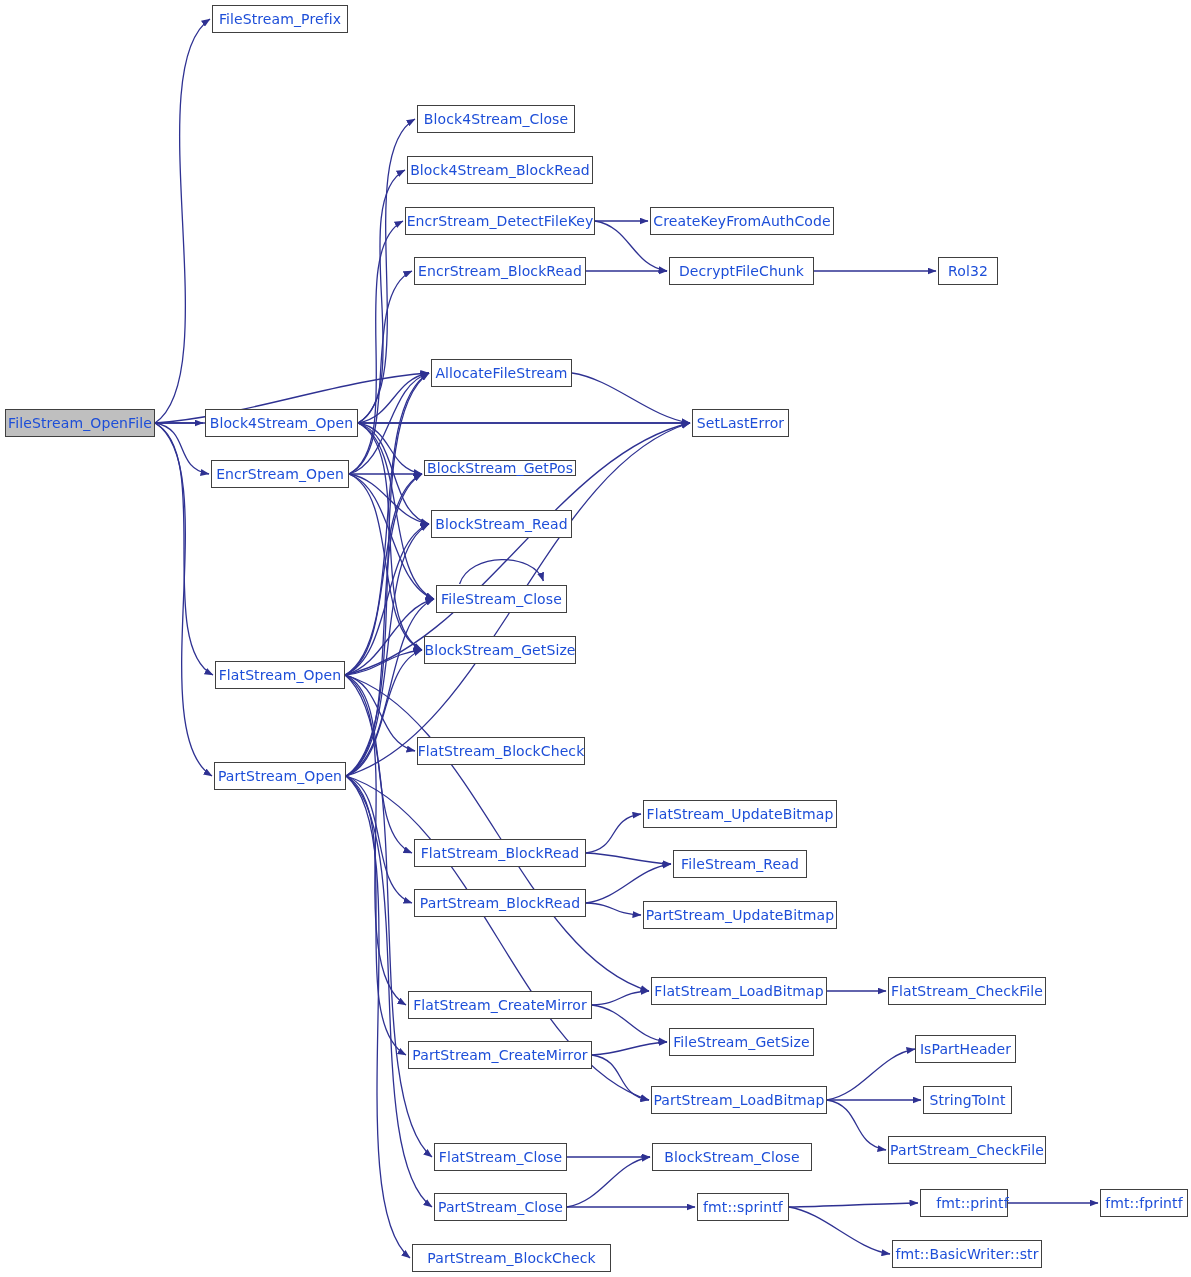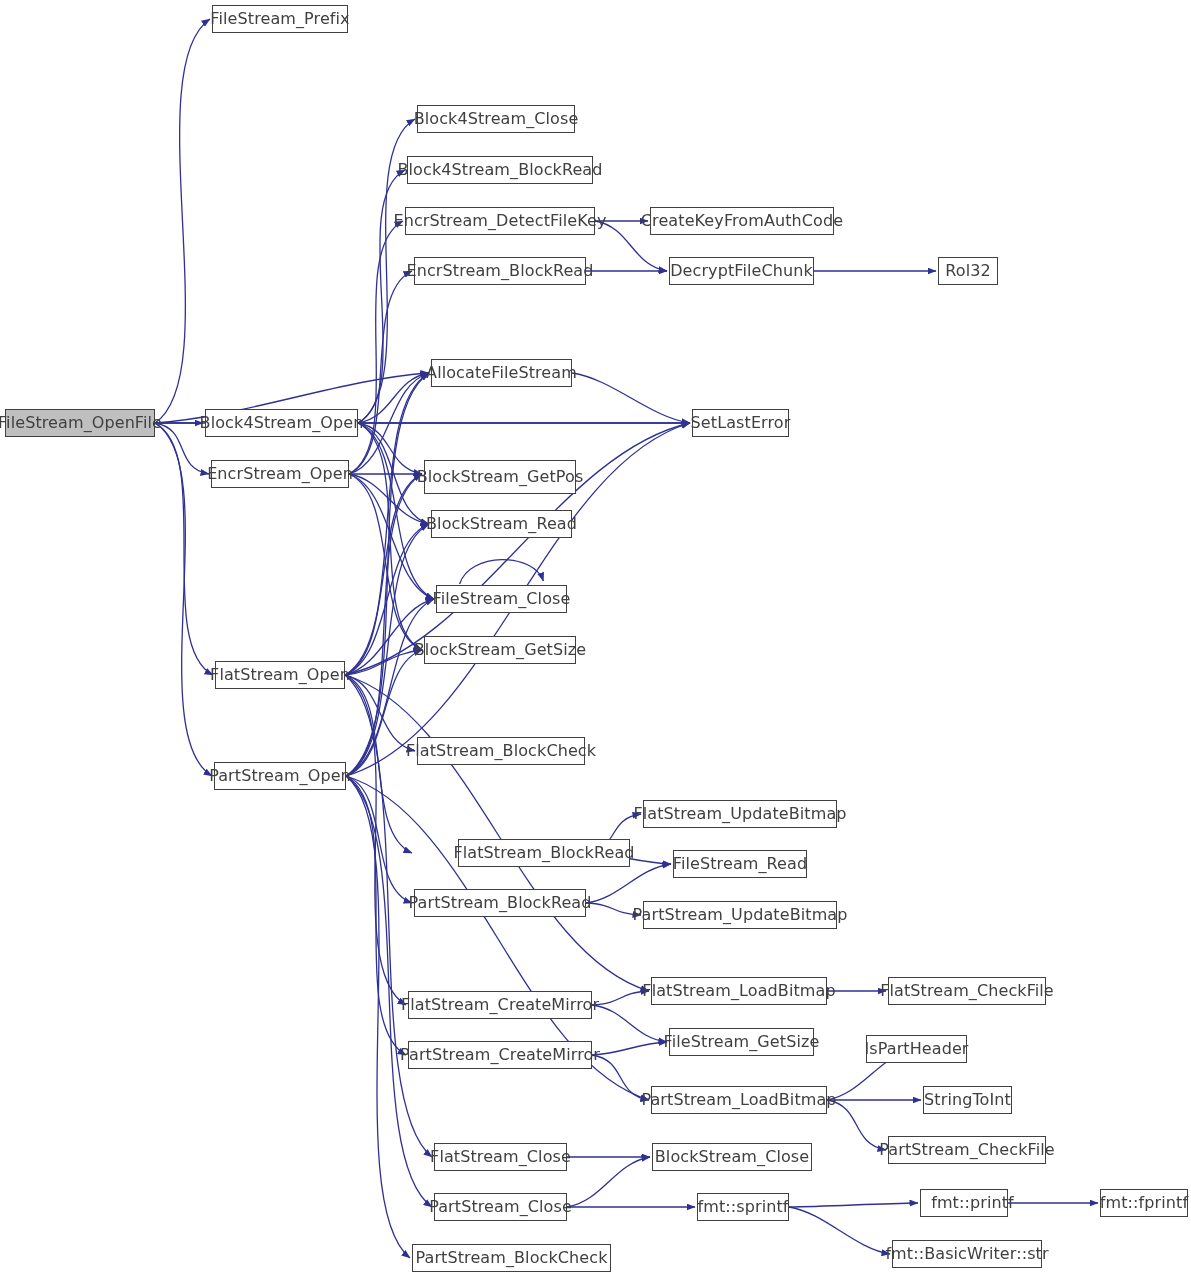--- a/index.html
+++ b/index.html
@@ -2,21 +2,21 @@
 <html><head>
 <meta charset="utf-8">
 <title>Call Graph</title>
 <style>
   html,body{margin:0;padding:0;background:#ffffff;}
   body{font-family:"DejaVu Sans","Liberation Sans",sans-serif;}
   #canvas{position:relative;width:1191px;height:1277px;background:#ffffff;overflow:hidden;}
   #edges{position:absolute;left:0;top:0;width:1191px;height:1277px;}
   .node{position:absolute;box-sizing:border-box;background:#ffffff;border:1px solid #404040;
         display:flex;align-items:center;justify-content:center;white-space:nowrap;
-        font-size:16px;color:#404040;line-height:1;letter-spacing:0.1px;}
+        font-size:14px;color:#1d4ed8;line-height:1;letter-spacing:0.1px;}
   .node.root{background:#bfbfbf;border-color:#404040;}
   .node .lbl{pointer-events:none;}
 </style>
 </head>
 <body>
 
 <div id="canvas">
   <svg id="edges" viewBox="0 0 1191 1277" preserveAspectRatio="none" xmlns="http://www.w3.org/2000/svg">
       <defs>
         <marker id="arrowhead" markerWidth="9" markerHeight="7" refX="8.5" refY="3.5" orient="auto" markerUnits="userSpaceOnUse">
@@ -124,21 +124,21 @@
     </div>
     <div class="node" style="left: 692px; top: 409px; width: 97px; height: 28px; background: rgb(255, 255, 255); border-color: rgb(64, 64, 64);">
       <span class="lbl">SetLastError</span>
     </div>
     <div class="node" style="left: 205px; top: 409px; width: 153px; height: 28px; background: rgb(255, 255, 255); border-color: rgb(64, 64, 64);">
       <span class="lbl">Block4Stream_Open</span>
     </div>
     <div class="node" style="left: 211px; top: 460px; width: 138px; height: 28px; background: rgb(255, 255, 255); border-color: rgb(64, 64, 64);">
       <span class="lbl">EncrStream_Open</span>
     </div>
-    <div class="node" style="left: 424px; top: 460px; width: 152px; height: 34px; background: rgb(255, 255, 255); border-color: rgb(64, 64, 64);">
+    <div class="node" style="left: 424px; top: 460px; width: 152px; height: 16px; background: rgb(255, 255, 255); border-color: rgb(64, 64, 64);">
       <span class="lbl">BlockStream_GetPos</span>
     </div>
     <div class="node" style="left: 431px; top: 510px; width: 141px; height: 28px; background: rgb(255, 255, 255); border-color: rgb(64, 64, 64);">
       <span class="lbl">BlockStream_Read</span>
     </div>
     <div class="node" style="left: 436px; top: 585px; width: 131px; height: 28px; background: rgb(255, 255, 255); border-color: rgb(64, 64, 64);">
       <span class="lbl">FileStream_Close</span>
     </div>
     <div class="node" style="left: 424px; top: 636px; width: 152px; height: 28px; background: rgb(255, 255, 255); border-color: rgb(64, 64, 64);">
       <span class="lbl">BlockStream_GetSize</span>
@@ -148,21 +148,21 @@
     </div>
     <div class="node" style="left: 417px; top: 737px; width: 168px; height: 28px; background: rgb(255, 255, 255); border-color: rgb(64, 64, 64);">
       <span class="lbl">FlatStream_BlockCheck</span>
     </div>
     <div class="node" style="left: 214px; top: 762px; width: 132px; height: 28px; background: rgb(255, 255, 255); border-color: rgb(64, 64, 64);">
       <span class="lbl">PartStream_Open</span>
     </div>
     <div class="node" style="left: 643px; top: 800px; width: 194px; height: 28px; background: rgb(255, 255, 255); border-color: rgb(64, 64, 64);">
       <span class="lbl">FlatStream_UpdateBitmap</span>
     </div>
-    <div class="node" style="left: 414px; top: 839px; width: 172px; height: 28px; background: rgb(255, 255, 255); border-color: rgb(64, 64, 64); margin-left: 44px;">
+    <div class="node" style="left: 414px; top: 839px; width: 172px; height: 28px; background: rgb(255, 255, 255); border-color: rgb(64, 64, 64);">
       <span class="lbl">FlatStream_BlockRead</span>
     </div>
     <div class="node" style="left: 673px; top: 850px; width: 134px; height: 28px; background: rgb(255, 255, 255); border-color: rgb(64, 64, 64);">
       <span class="lbl">FileStream_Read</span>
     </div>
     <div class="node" style="left: 414px; top: 889px; width: 172px; height: 28px; background: rgb(255, 255, 255); border-color: rgb(64, 64, 64);">
       <span class="lbl">PartStream_BlockRead</span>
     </div>
     <div class="node" style="left: 643px; top: 901px; width: 194px; height: 28px; background: rgb(255, 255, 255); border-color: rgb(64, 64, 64);">
       <span class="lbl">PartStream_UpdateBitmap</span>
@@ -175,21 +175,21 @@
     </div>
     <div class="node" style="left: 408px; top: 991px; width: 184px; height: 28px; background: rgb(255, 255, 255); border-color: rgb(64, 64, 64);">
       <span class="lbl">FlatStream_CreateMirror</span>
     </div>
     <div class="node" style="left: 669px; top: 1028px; width: 145px; height: 28px; background: rgb(255, 255, 255); border-color: rgb(64, 64, 64);">
       <span class="lbl">FileStream_GetSize</span>
     </div>
     <div class="node" style="left: 408px; top: 1041px; width: 184px; height: 28px; background: rgb(255, 255, 255); border-color: rgb(64, 64, 64);">
       <span class="lbl">PartStream_CreateMirror</span>
     </div>
-    <div class="node" style="left: 866px; top: 1035px; width: 101px; height: 28px; background: rgb(255, 255, 255); border-color: rgb(64, 64, 64);">
+    <div class="node" style="left: 915px; top: 1035px; width: 101px; height: 28px; background: rgb(255, 255, 255); border-color: rgb(64, 64, 64);">
       <span class="lbl">IsPartHeader</span>
     </div>
     <div class="node" style="left: 651px; top: 1086px; width: 176px; height: 28px; background: rgb(255, 255, 255); border-color: rgb(64, 64, 64);">
       <span class="lbl">PartStream_LoadBitmap</span>
     </div>
     <div class="node" style="left: 923px; top: 1086px; width: 89px; height: 28px; background: rgb(255, 255, 255); border-color: rgb(64, 64, 64);">
       <span class="lbl">StringToInt</span>
     </div>
     <div class="node" style="left: 888px; top: 1136px; width: 158px; height: 28px; background: rgb(255, 255, 255); border-color: rgb(64, 64, 64);">
       <span class="lbl">PartStream_CheckFile</span>

